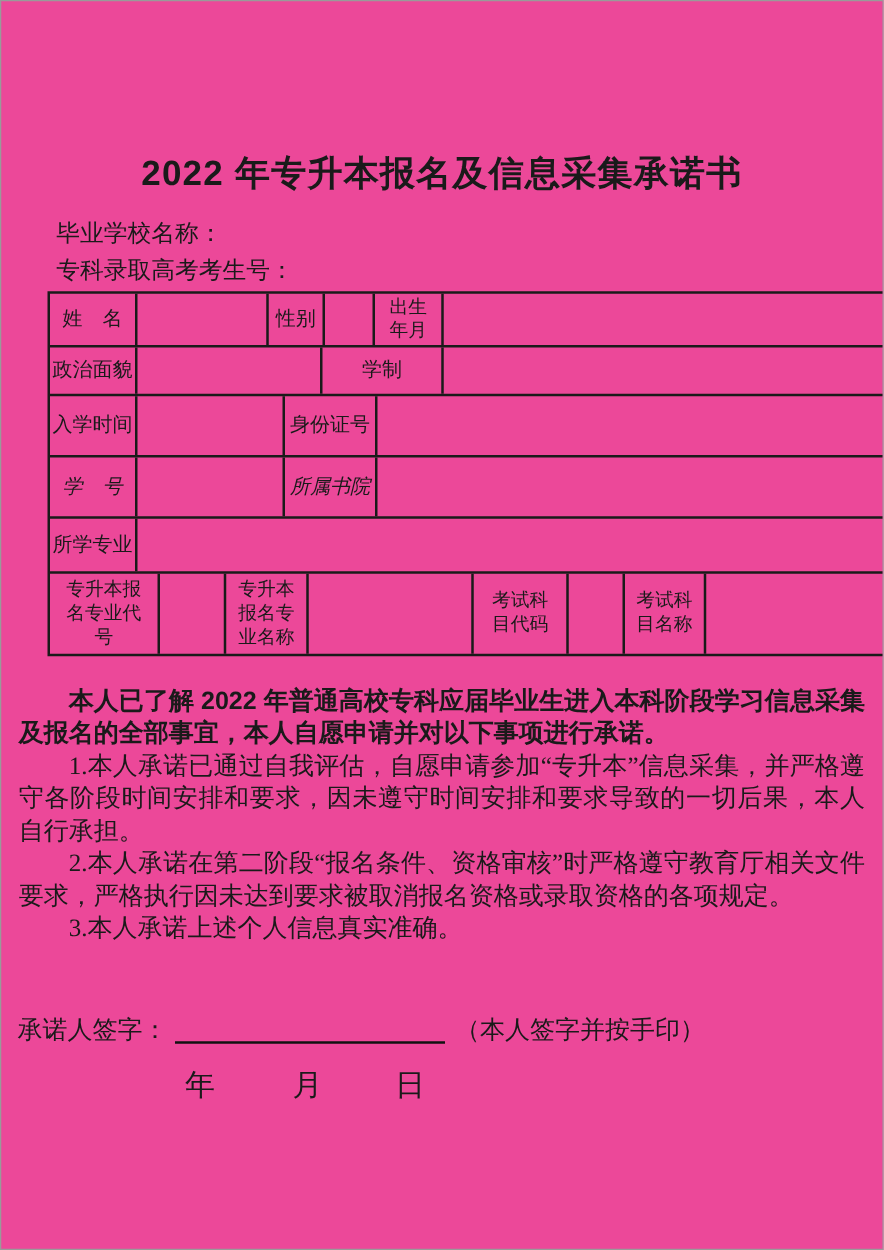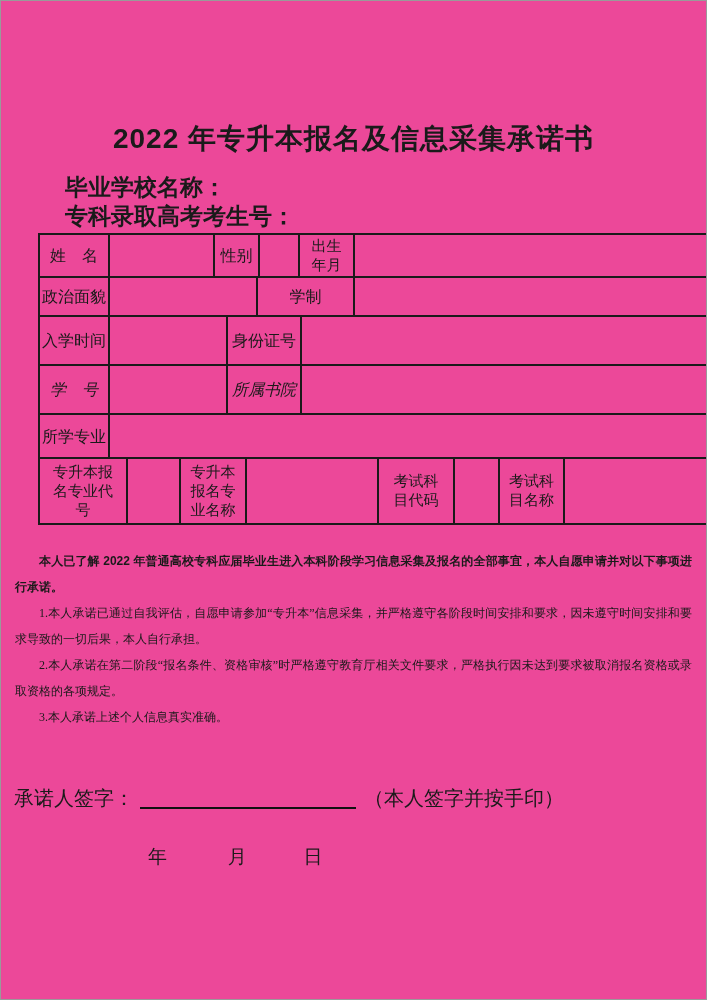--- a/index.html
+++ b/index.html
@@ -17,23 +17,23 @@
     margin:0;
     padding-top:122px;
     text-align:center;
     font-family:"Liberation Sans","DejaVu Sans",sans-serif;
     font-weight:bold;
     font-size:28px;
     letter-spacing:1px;
     line-height:32px;
   }
   .sublabels{
-    margin:18px 0 0 64px;
-    font-weight:bold;
-    font-size:23px;
+    margin:18px 0 0 44px;
+    font-weight:normal;
+    font-size:19px;
     line-height:29px;
   }
   
   .ftable{
     width:700px;
     margin:2px 0 0 37px;
     border:2px solid #1a1a1a;
     box-sizing:border-box;
   }
   .trow{display:flex;border-bottom:2px solid #1a1a1a;}
@@ -50,21 +50,21 @@
   }
   .tcell:last-child{border-right:none;}
   .tfill{flex:1 1 auto;}
   .r1{height:41px;} .r2{height:37px;} .r3{height:47px;}
   .r4{height:47px;font-style:italic;} .r5{height:42px;} .r6{height:64px;}
   .small{font-size:15px;}
   
   .bodytext{margin:23px 14px 0 14px;}
   .bodytext p{
     margin:0;
-    font-size:12px;
+    font-size:20px;
     line-height:26px;
     text-indent:2em;
     text-align:justify;
   }
   p.intro{
     font-family:"Liberation Sans","DejaVu Sans",sans-serif;
     font-weight:bold;
   }
   
   .sigrow{
@@ -72,22 +72,22 @@
     display:flex;align-items:flex-end;
     font-size:20px;line-height:24px;
   }
   .sigline{
     display:inline-block;
     width:216px;height:20px;
     border-bottom:2px solid #111;
     margin:0 8px 1px 6px;
   }
   .daterow{
-    margin:34px 0 0 0;
-    font-size:19px;
+    margin:16px 0 0 0;
+    font-size:24px;
   }
   .daterow .y{margin-left:147px;}
   .daterow .m{margin-left:56px;}
   .daterow .d{margin-left:52px;}
 </style>
 </head>
 <body>
 
 <div class="page">
 

